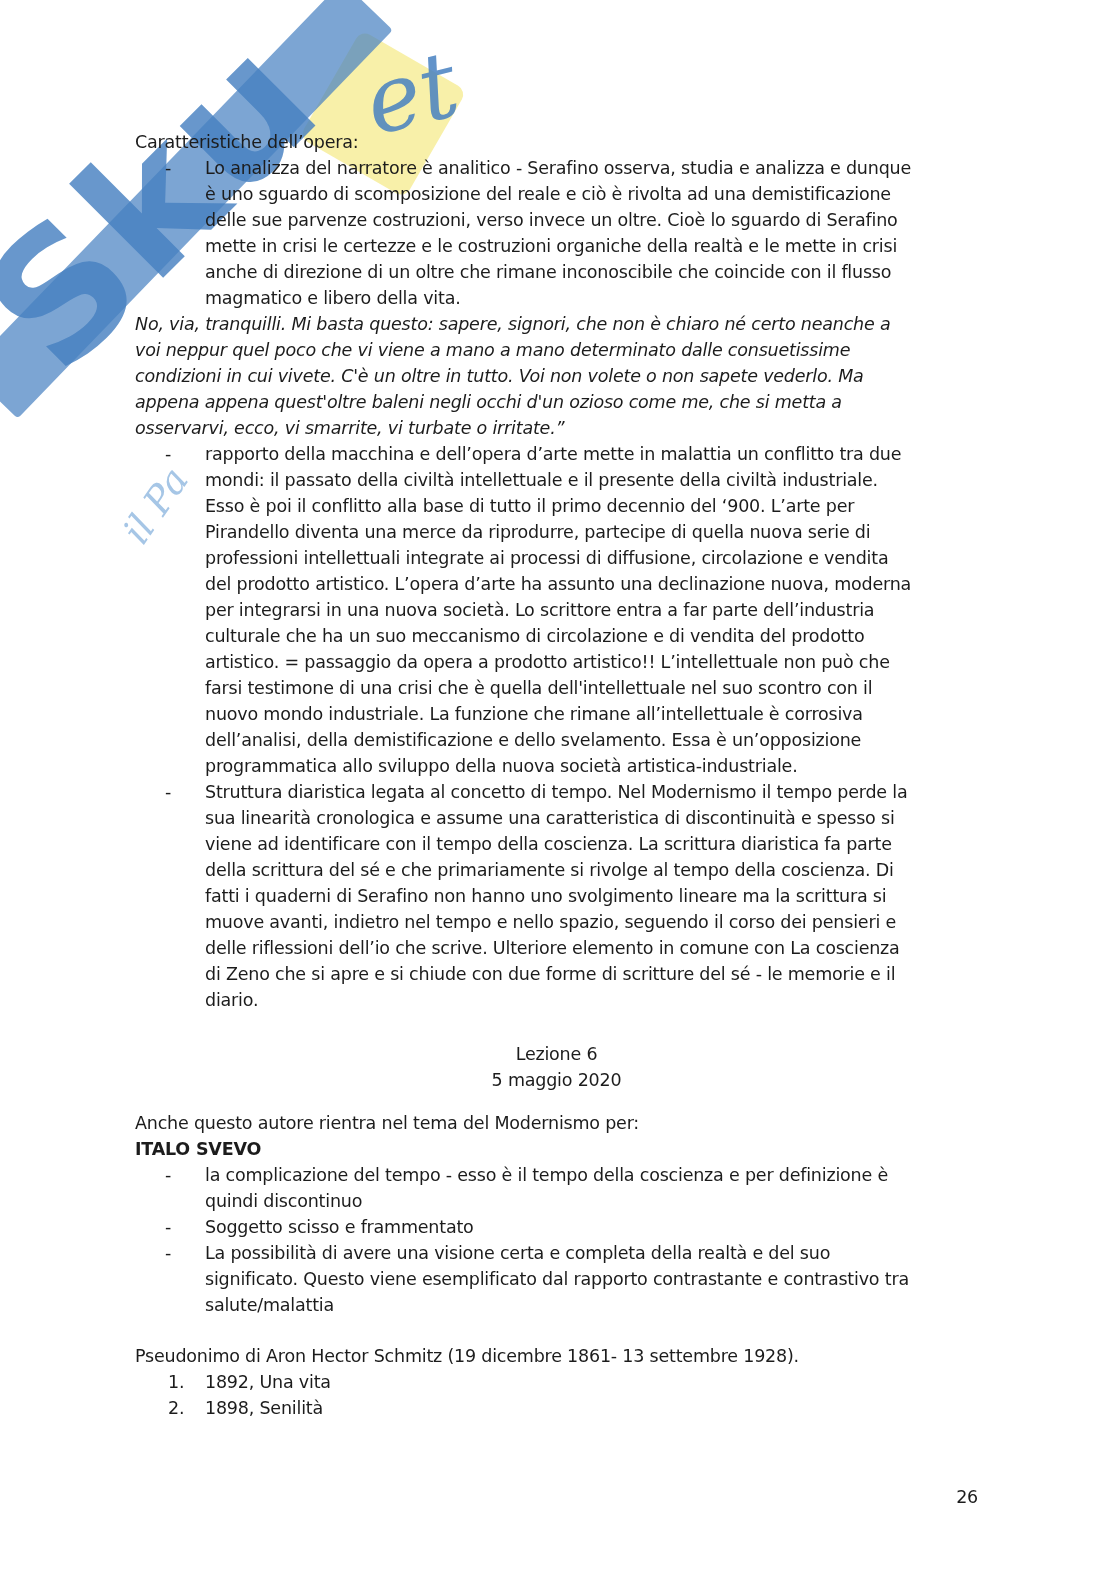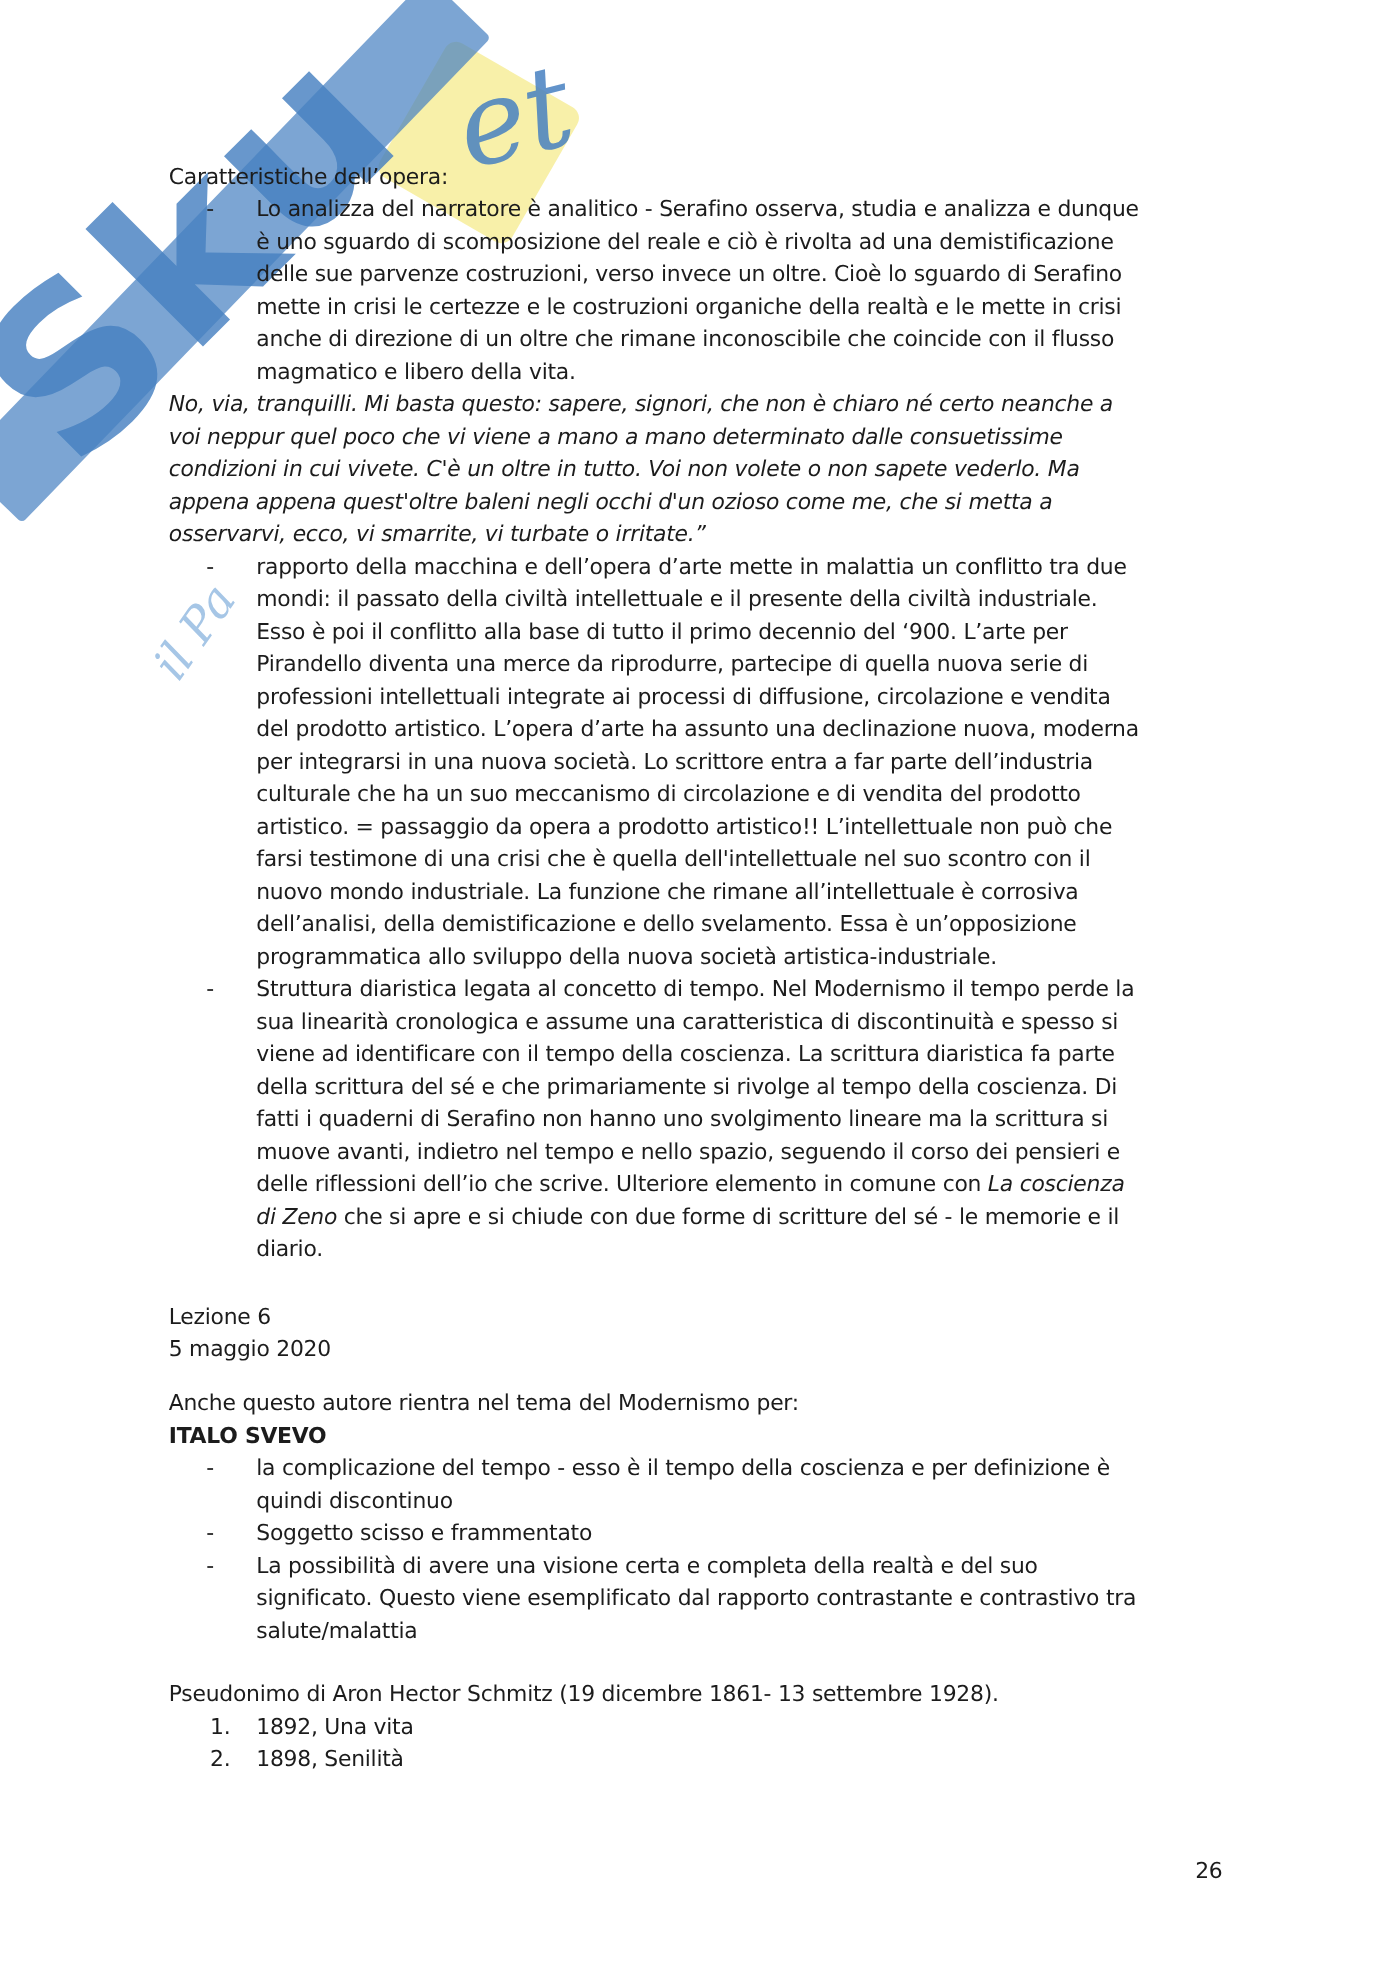--- a/index.html
+++ b/index.html
@@ -63,26 +63,26 @@
 
   
   .content{
     position:absolute;left:135px;top:129px;width:843px;
     z-index:1;
   }
   .block{white-space:pre;}
   .b-para{}
   .b-quote{font-style:italic;}
   .b-heading{font-weight:bold;}
-  .b-right{text-align:left;}
+  .b-right{text-align:center;}
   .b-bullet,.b-numbered{position:relative;margin-left:70px;}
   .b-bullet .marker{position:absolute;left:-40px;top:0;}
   .b-numbered .marker{position:absolute;left:-37px;top:0;}
   .s-u{text-decoration-thickness:1.5px;text-underline-offset:3px;}
-  .s-i{font-style:italic;}
+  .s-i{}
 
   .page-number{
     position:absolute;top:1484px;right:138px;
     z-index:1;
   }
 </style>
 </head>
 <body>
 
 <div class="watermark">

